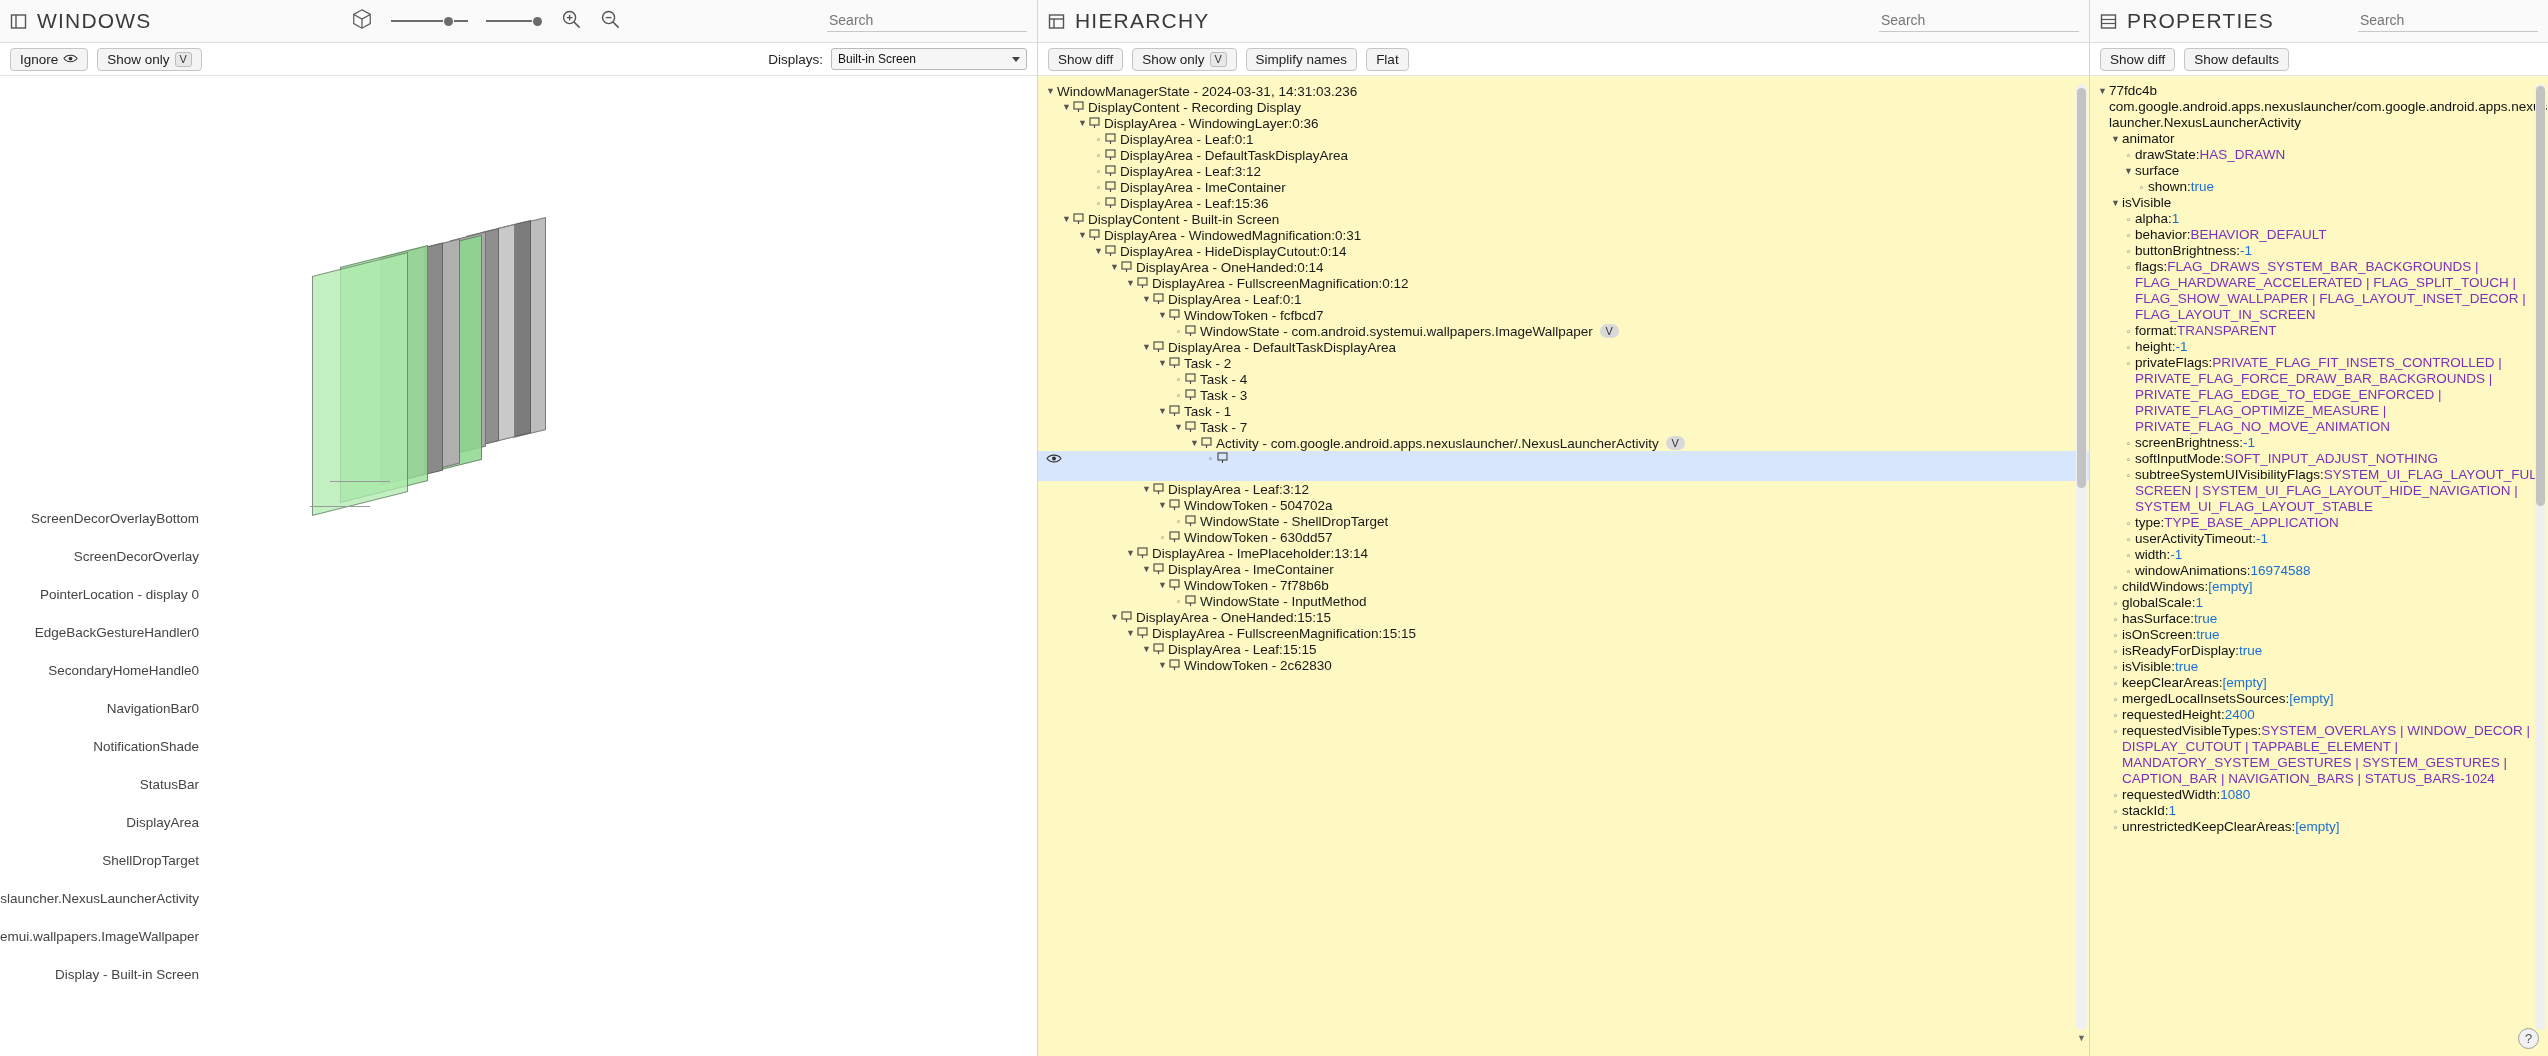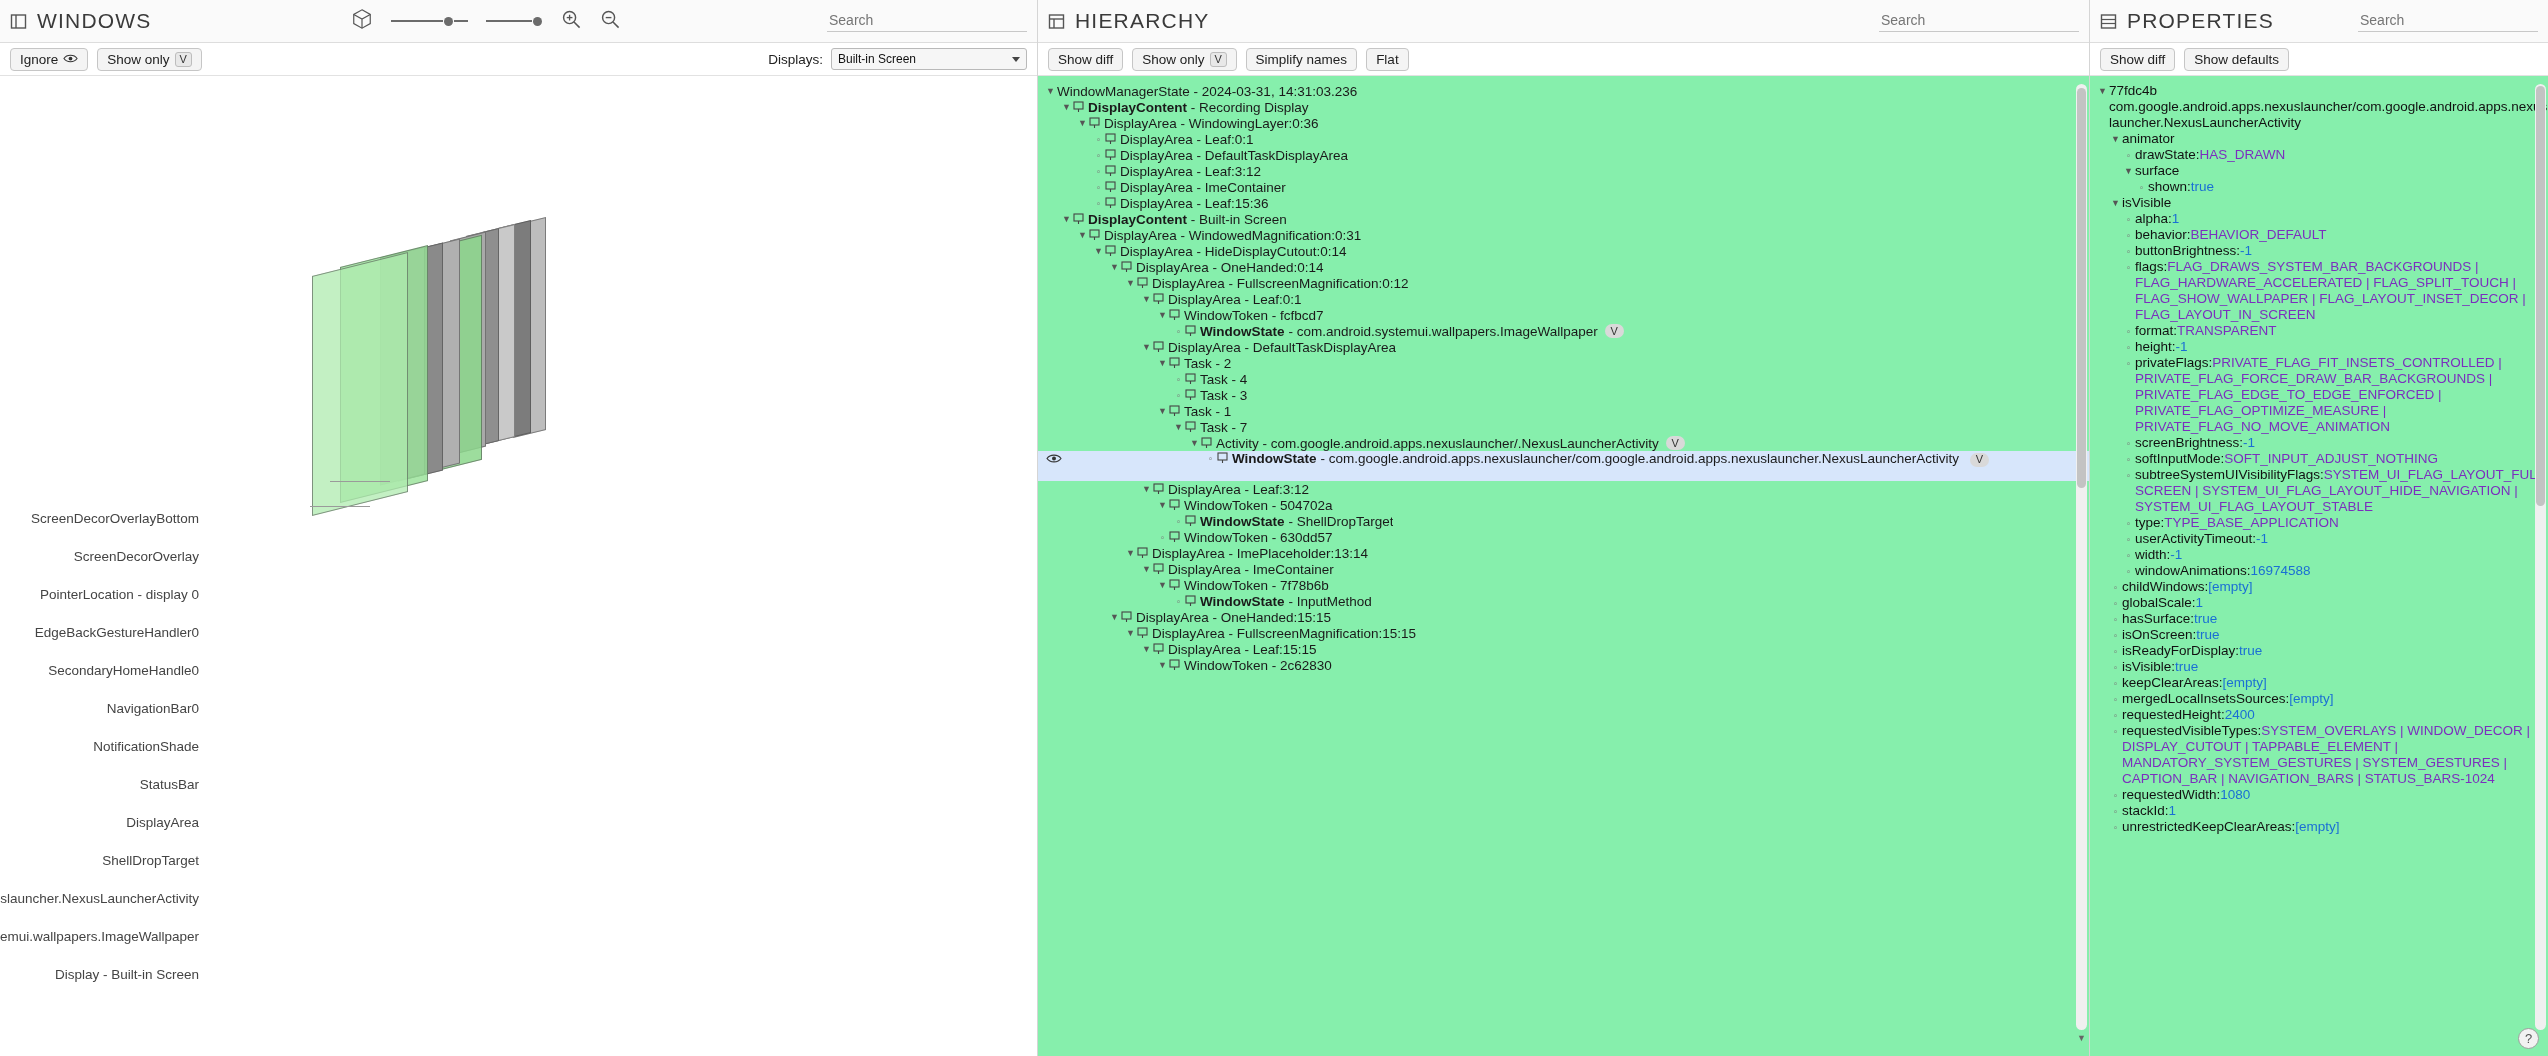--- a/index.html
+++ b/index.html
@@ -6,21 +6,21 @@
   html, body {
     margin: 0; padding: 0;
     width: 2548px; height: 1056px;
     background: #ffffff;
     font-family: "Liberation Sans", sans-serif;
     overflow: hidden;
   }
   .app { display: flex; width: 2548px; height: 1056px; }
 
   
-  .panel { height: 1056px; display: flex; flex-direction: column; background: #86efac; position: relative; }
+  .panel { height: 1056px; display: flex; flex-direction: column; background: #fef9c3; position: relative; }
   .panel-header {
     height: 43px; min-height: 43px;
     display: flex; align-items: center;
     border-bottom: 1px solid #dddddd;
     padding: 0 10px;
     background: #fafafa;
   }
   .panel-title {
     font-size: 21px; letter-spacing: 1.2px; color: #3a3a3a; font-weight: 400;
   }
@@ -111,21 +111,21 @@
     padding-left: 6px;
   }
   .tnode.sel { background: #d7e6fb; }
   .tnode .arrow {
     width: 13px; min-width: 13px; text-align: center; color: #555; font-size: 9px;
   }
   .tnode .dot {
     width: 13px; min-width: 13px; text-align: center; color: #777; font-size: 11px;
   }
   .tnode .nicon { margin-right: 4px; color: #444; display:inline-flex; }
-  .tnode .tbold { font-weight: bold; }
+  .tnode .tbold { font-weight: normal; }
   .tnode .ttext { overflow: hidden; text-overflow: ellipsis; }
   .vbadge {
     display: inline-flex; align-items: center; justify-content: center;
     width: 19px; height: 14px; margin-left: 7px;
     border-radius: 7px; background: #d9d9d9; color: #333; font-size: 11px;
   }
   .eye-col { position: absolute; left: 8px; top: 0; height: 16px; display: flex; align-items: center; }
   .sel-wrap { position: relative; }
 
   
@@ -539,21 +539,20 @@
               <circle cx="8" cy="5.5" r="2" fill="#333"></circle>
             </svg>
           </span>
           <span class="dot">◦</span>
           <span class="nicon" style="margin-top:1px">
             <svg width="11" height="12" viewBox="0 0 11 12">
               <rect x="1" y="1" width="9" height="7" fill="none" stroke="#444" stroke-width="1.1"></rect>
               <line x1="5.5" y1="8" x2="5.5" y2="11" stroke="#444" stroke-width="1.1"></line>
             </svg>
           </span>
-          <span style="white-space:normal; display:block; max-width:760px"><b>WindowState</b> - com.google.android.apps.nexuslauncher/com.google.android.apps.nexuslauncher.NexusLauncherActivity <span class="vbadge">V</span></span>
         </div>
         <div class="tnode" style="padding-left: 102px;">
           <span class="arrow">▼</span>
           <span class="nicon">
             <svg width="11" height="12" viewBox="0 0 11 12">
               <rect x="1" y="1" width="9" height="7" fill="none" stroke="#444" stroke-width="1.1"></rect>
               <line x1="5.5" y1="8" x2="5.5" y2="11" stroke="#444" stroke-width="1.1"></line>
             </svg>
           </span>
           <span class="ttext"><span>DisplayArea</span> - Leaf:3:12</span>

